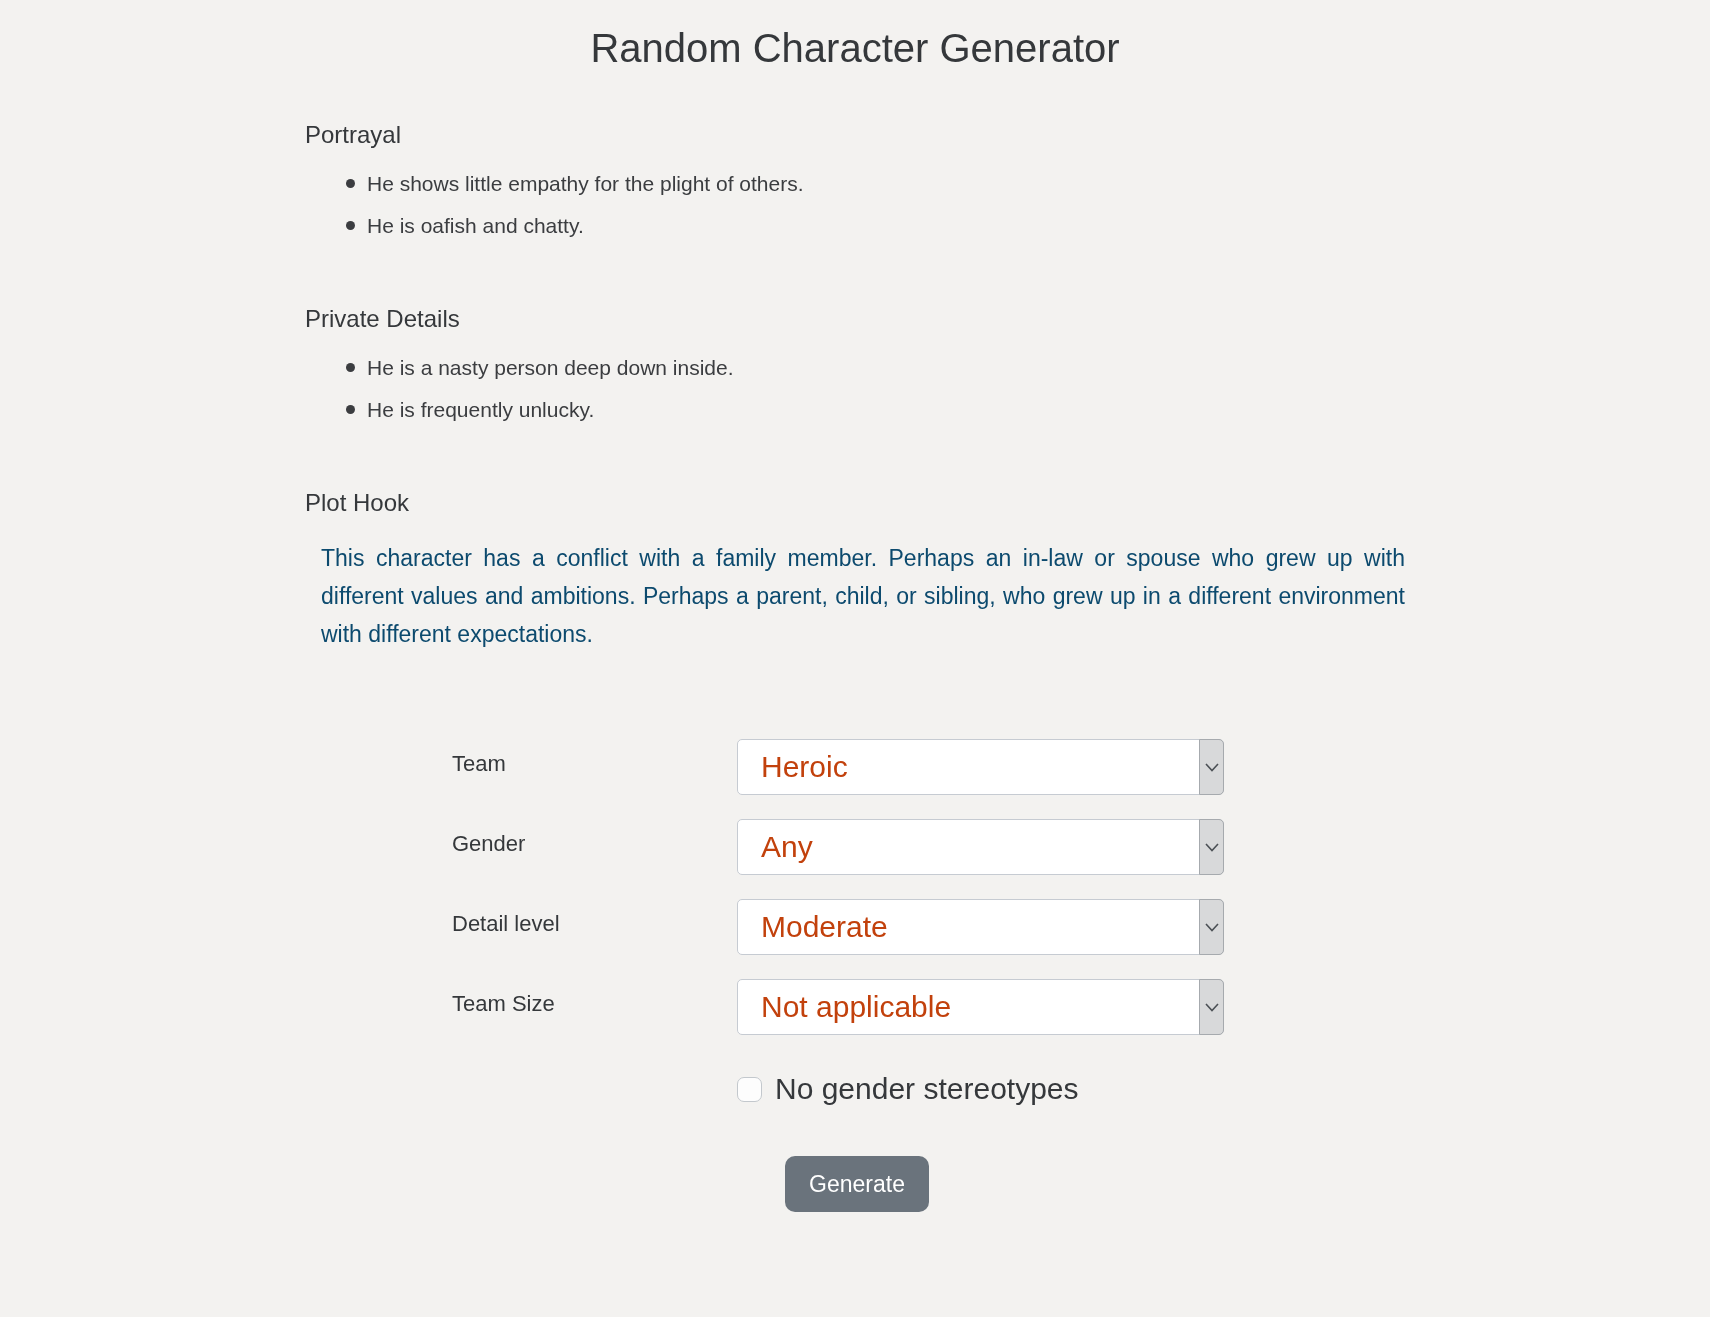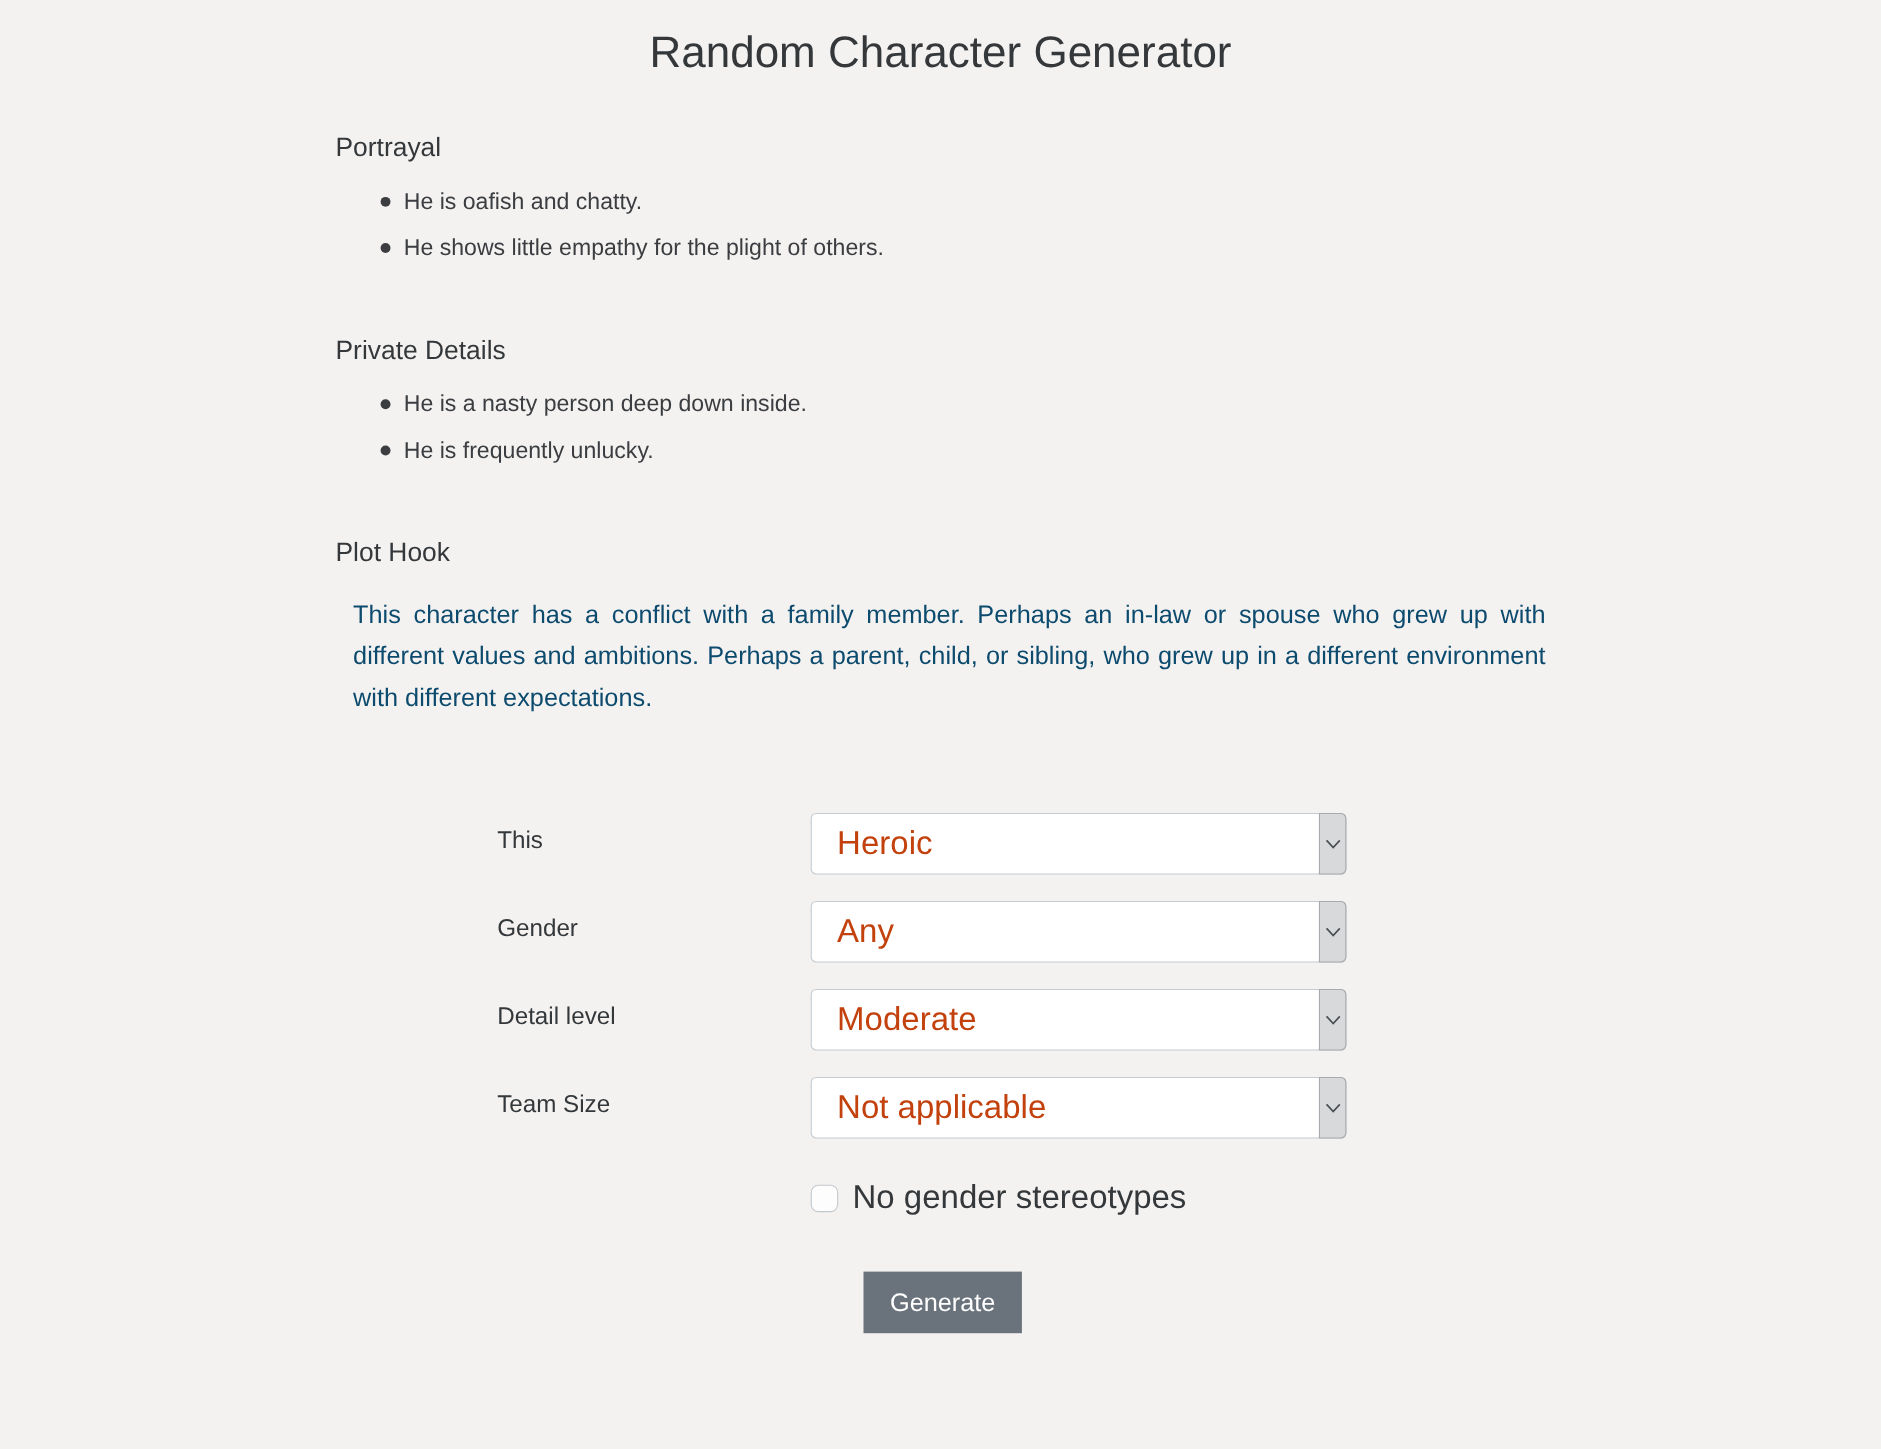--- a/index.html
+++ b/index.html
@@ -124,52 +124,52 @@
   }
   .generate-button {
     display:block;
     margin-top:50px;
     margin-left:480px;
     width:144px;
     height:56px;
     background:#6a737c;
     color:#ffffff;
     border:none;
-    border-radius:0;
+    border-radius:10px;
     font-size:23px;
     font-family:"Liberation Sans","DejaVu Sans",sans-serif;
     cursor:pointer;
   }
 </style>
 </head>
 <body>
 
 <div class="container">
 
   <h1 class="page-title">Random Character Generator</h1>
 
   <h2 class="section-heading">Portrayal</h2>
   <ul class="trait-list">
+    <li>He shows little empathy for the plight of others.</li>
     <li>He is oafish and chatty.</li>
-    <li>He shows little empathy for the plight of others.</li>
   </ul>
 
   <h2 class="section-heading gap-lg">Private Details</h2>
   <ul class="trait-list">
     <li>He is a nasty person deep down inside.</li>
     <li>He is frequently unlucky.</li>
   </ul>
 
   <h2 class="section-heading gap-lg">Plot Hook</h2>
   <p class="plot-paragraph">This character has a conflict with a family member. Perhaps an in-law or spouse who grew up with different values and ambitions. Perhaps a parent, child, or sibling, who grew up in a different environment with different expectations.</p>
 
   <div class="generator-form">
 
     <div class="form-row">
-      <div class="form-label">This</div>
+      <div class="form-label">Team</div>
       <div class="select">
         <span class="select-value">Heroic</span>
         <span class="select-btn">
           <svg width="14" height="9" viewBox="0 0 14 9">
               <polyline points="1,1 7,7.5 13,1" fill="none" stroke="#4b5055" stroke-width="1.6"></polyline>
             </svg>
         </span>
       </div>
     </div>
 

